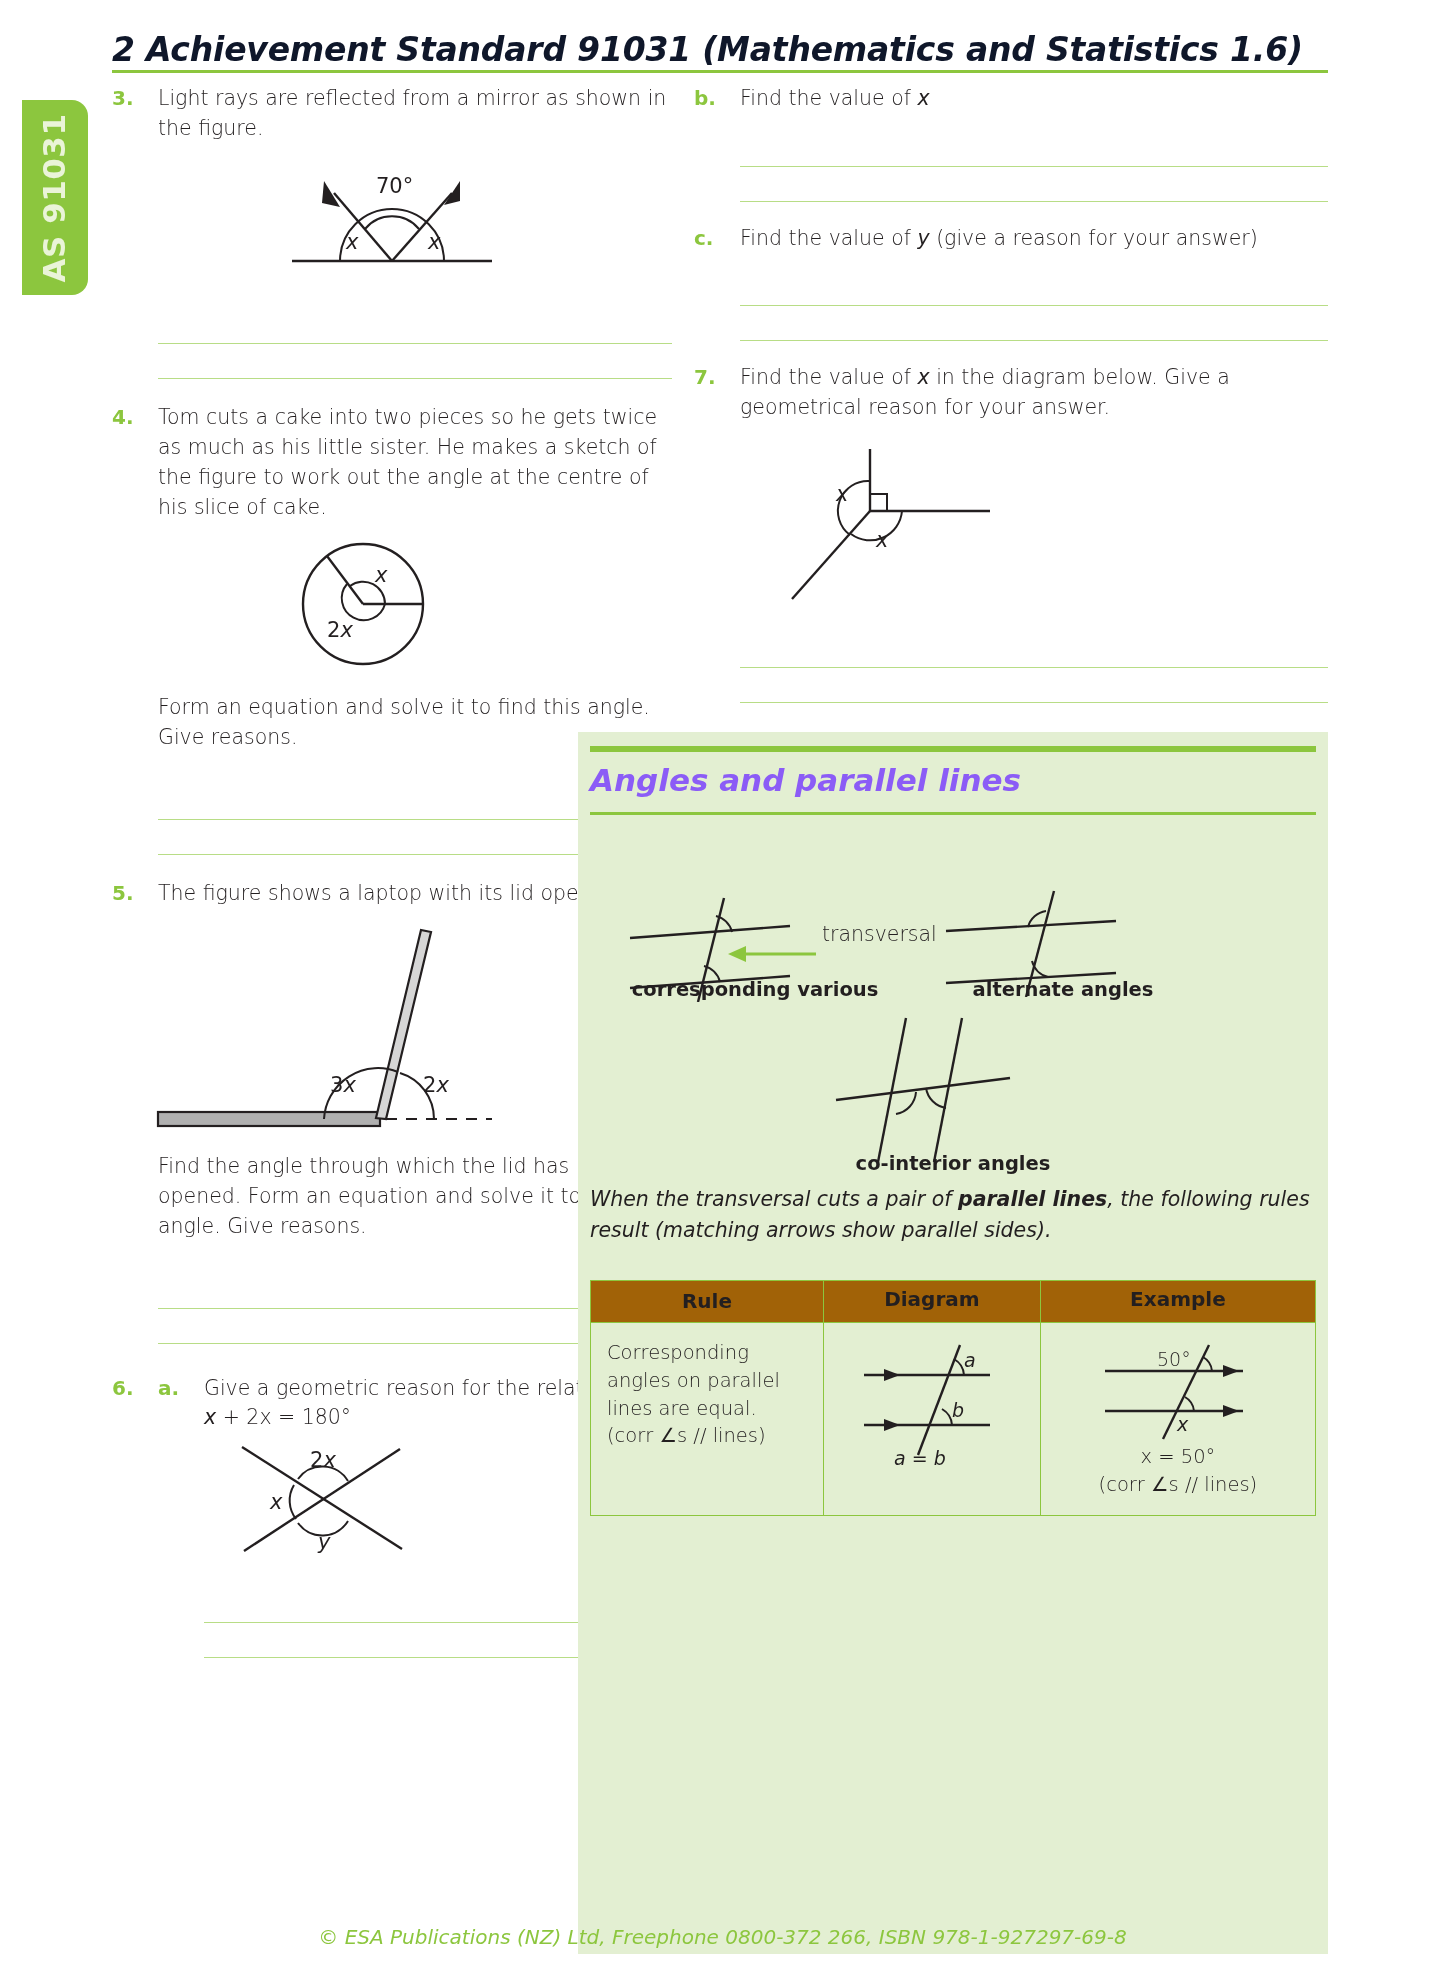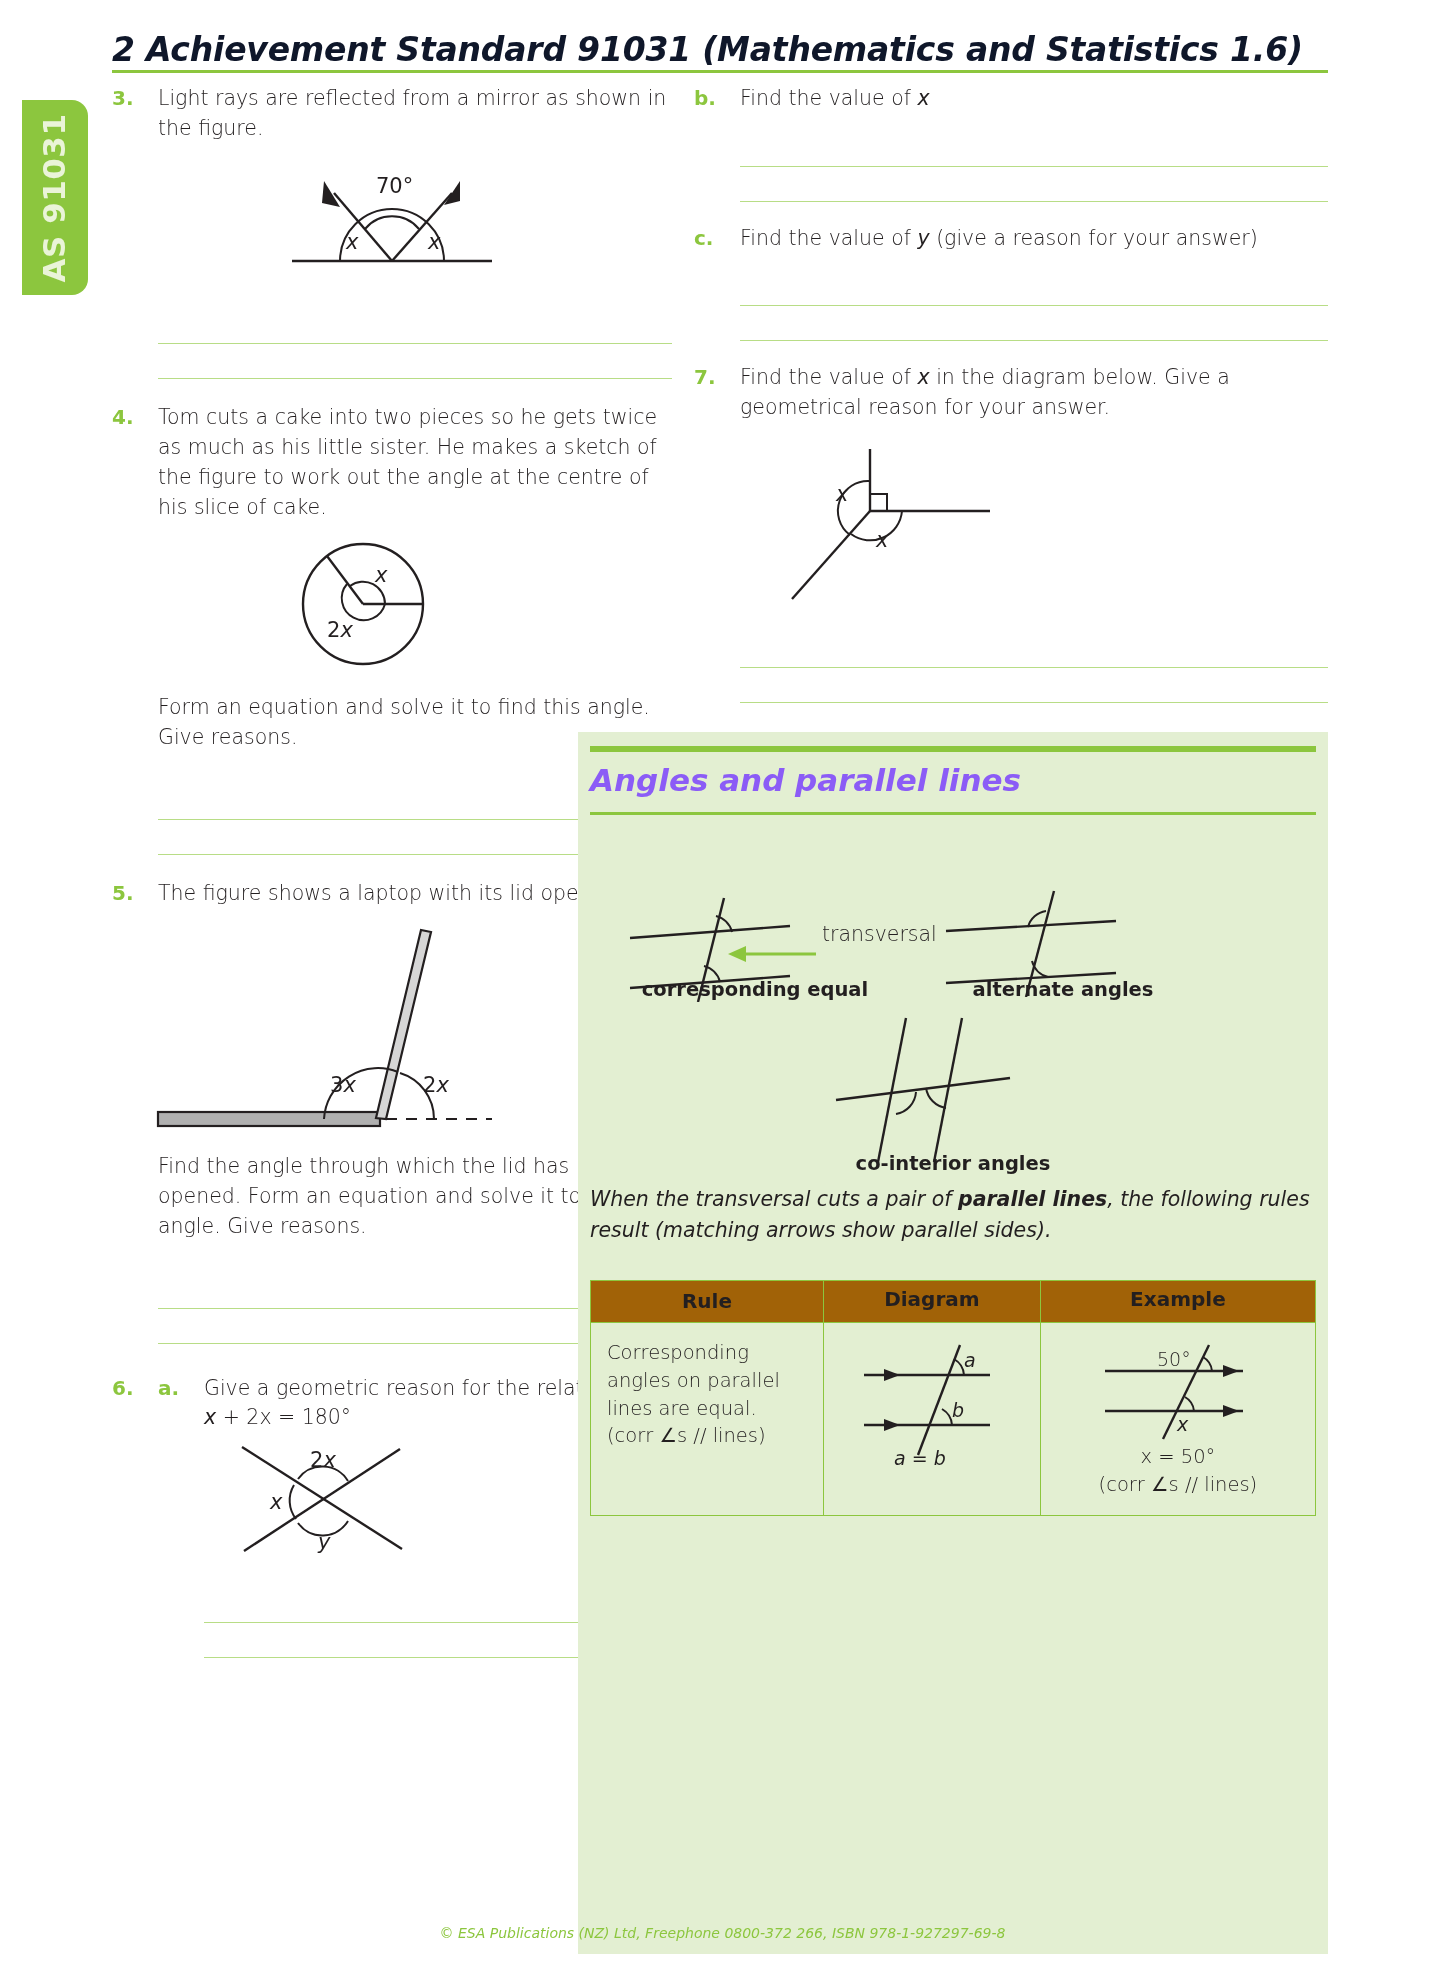--- a/index.html
+++ b/index.html
@@ -131,21 +131,21 @@
   }
   .cell-rule { width:232px; padding:8px 10px 10px 10px; font-size:19.5px; line-height:1.42; font-weight:350; }
   .cell-diagram { width:216px; text-align:center; padding:6px 0 8px 0; }
   .cell-example { width:274px; text-align:center; padding:6px 0 8px 0; font-size:19.5px; line-height:1.42; font-weight:350;}
 
   
   #footer {
     position:absolute; left:0; top:1925px; width:1445px;
     text-align:center;
     color:#8cc63e;
-    font-size:14px;
+    font-size:20px;
     font-style:italic;
     font-family:"DejaVu Sans", sans-serif;
   }
 
   svg { display:block; }
   .figwrap { display:flex; justify-content:center; }
 </style>
 </head>
 <body>
 
@@ -373,21 +373,21 @@
   <div style="position:absolute; left:348px; top:155px;">
     <svg width="260" height="110" viewBox="0 0 260 110">
       <line x1="20" y1="44" x2="190" y2="34" stroke="#231f20" stroke-width="2.4"></line>
       <line x1="20" y1="96" x2="190" y2="86" stroke="#231f20" stroke-width="2.4"></line>
       <line x1="128" y1="4" x2="100" y2="110" stroke="#231f20" stroke-width="2.4"></line>
       <path d="M 102 40 A 22 22 0 0 1 120 24" fill="none" stroke="#231f20" stroke-width="2"></path>
       <path d="M 122 90 A 22 22 0 0 1 106 74" fill="none" stroke="#231f20" stroke-width="2"></path>
     </svg>
   </div>
 
-  <div class="caption" style="left:12px; top:246px; width:330px;">corresponding equal</div>
+  <div class="caption" style="left:12px; top:246px; width:330px;">corresponding various</div>
   <div class="caption" style="left:350px; top:246px; width:270px;">alternate angles</div>
 
   <div style="position:absolute; left:218px; top:282px;">
     <svg width="260" height="150" viewBox="0 0 260 150">
       <line x1="110" y1="4" x2="82" y2="148" stroke="#231f20" stroke-width="2.4"></line>
       <line x1="166" y1="4" x2="138" y2="148" stroke="#231f20" stroke-width="2.4"></line>
       <line x1="40" y1="86" x2="214" y2="64" stroke="#231f20" stroke-width="2.4"></line>
       <path d="M 100 100 A 24 24 0 0 0 120 78" fill="none" stroke="#231f20" stroke-width="2"></path>
       <path d="M 130 74 A 24 24 0 0 0 150 94" fill="none" stroke="#231f20" stroke-width="2"></path>
     </svg>

